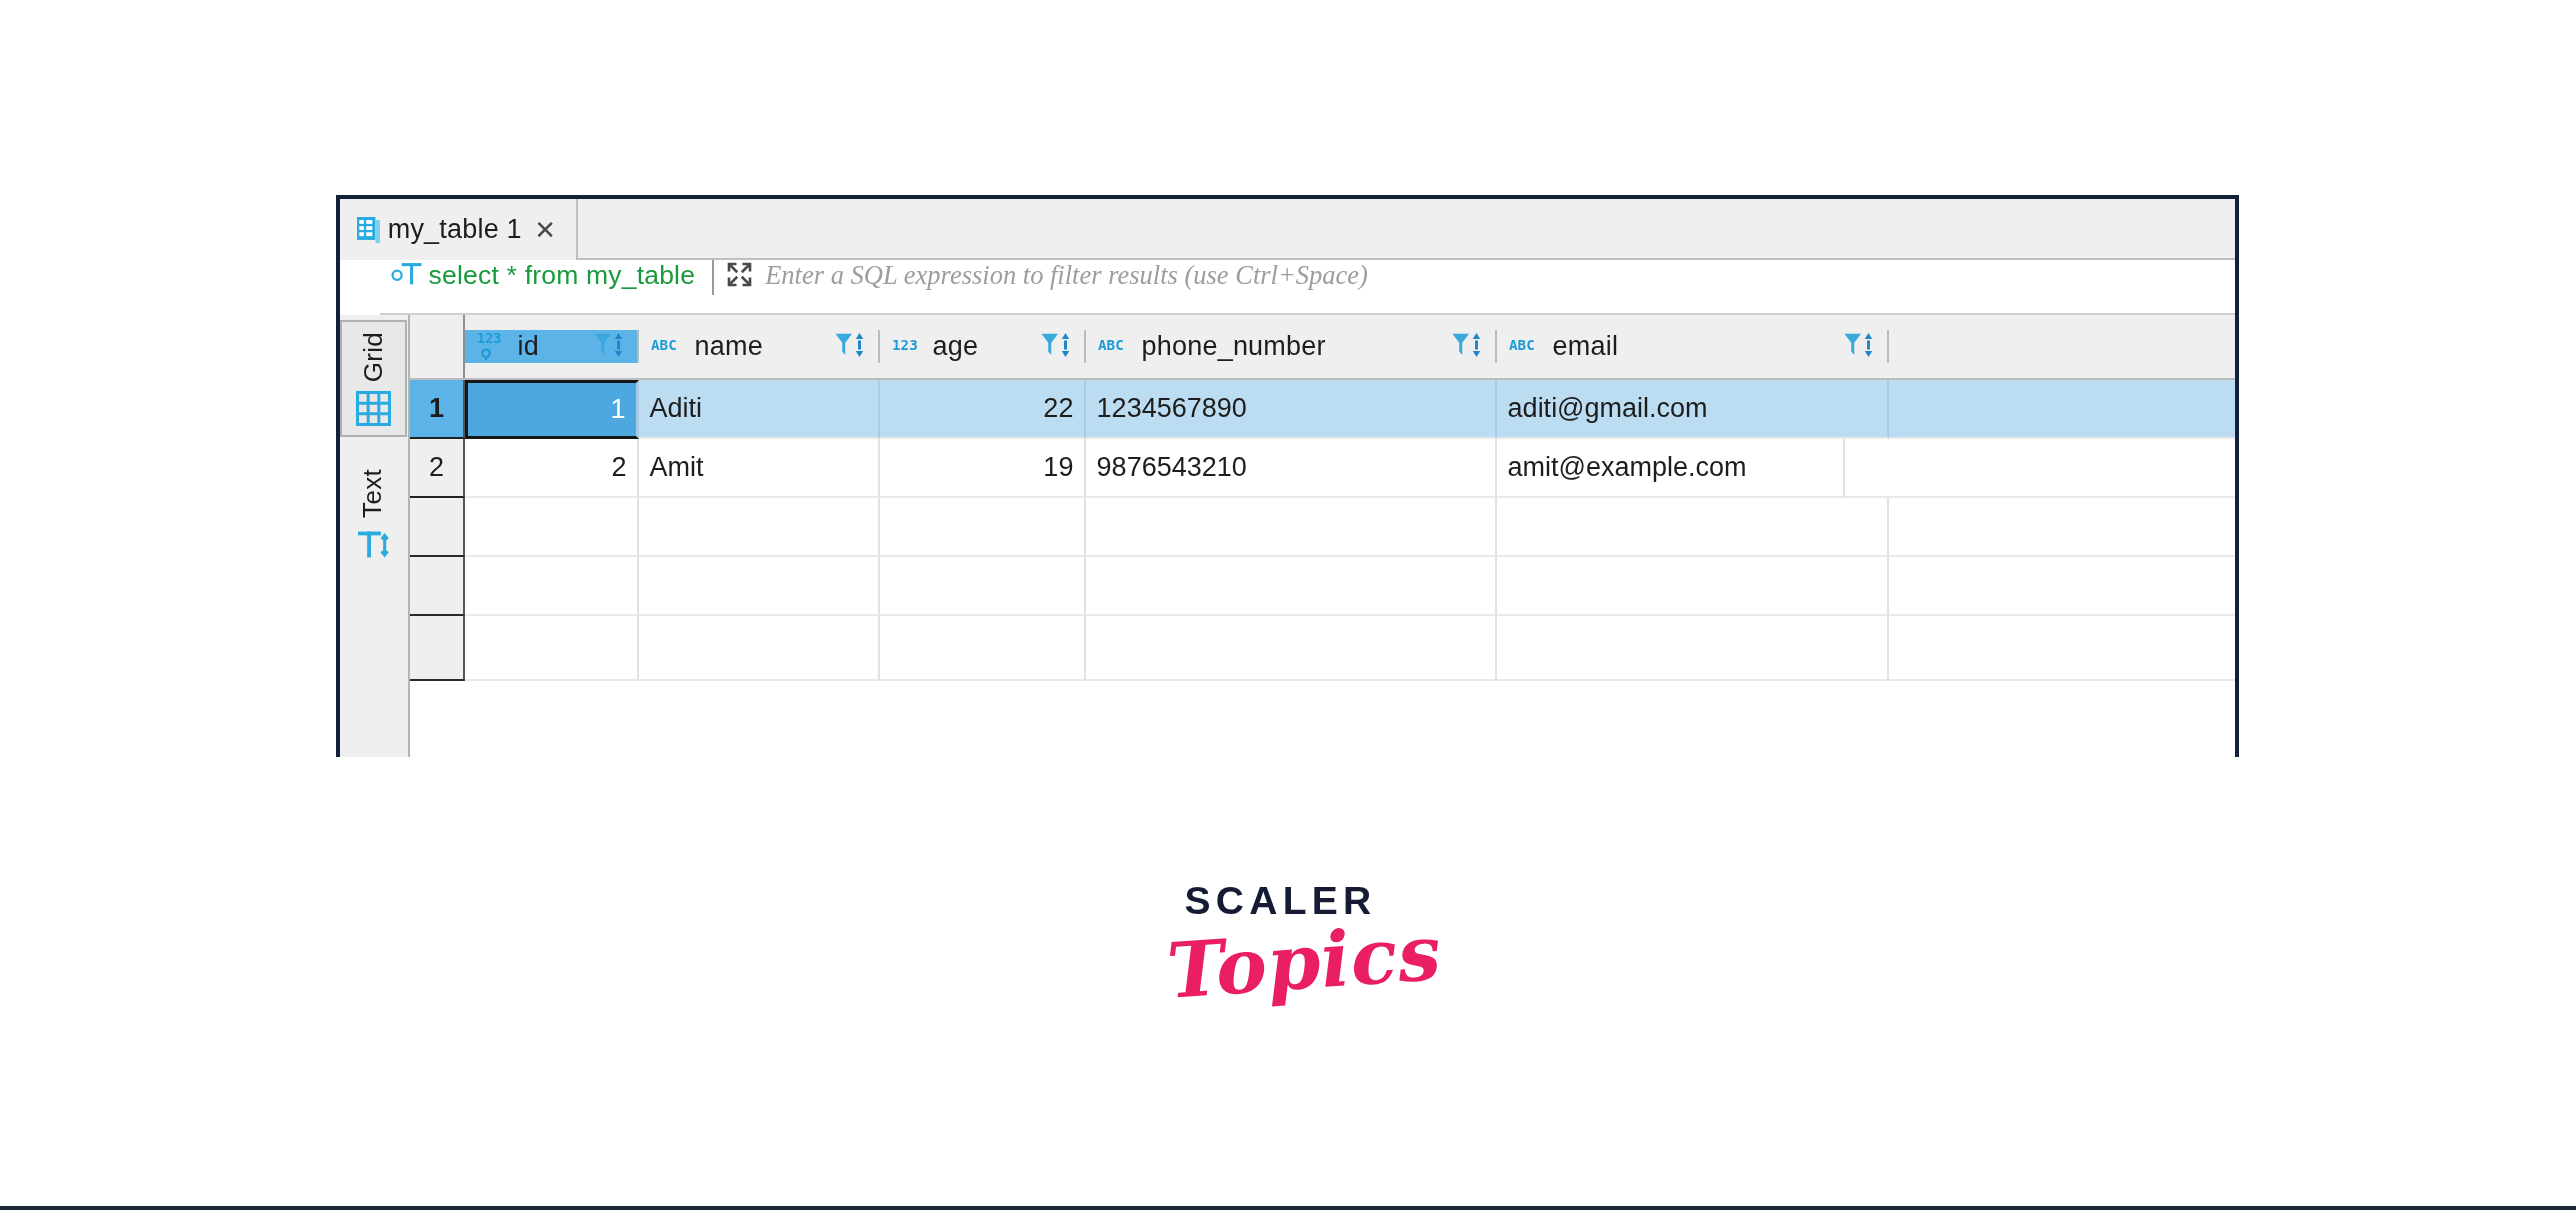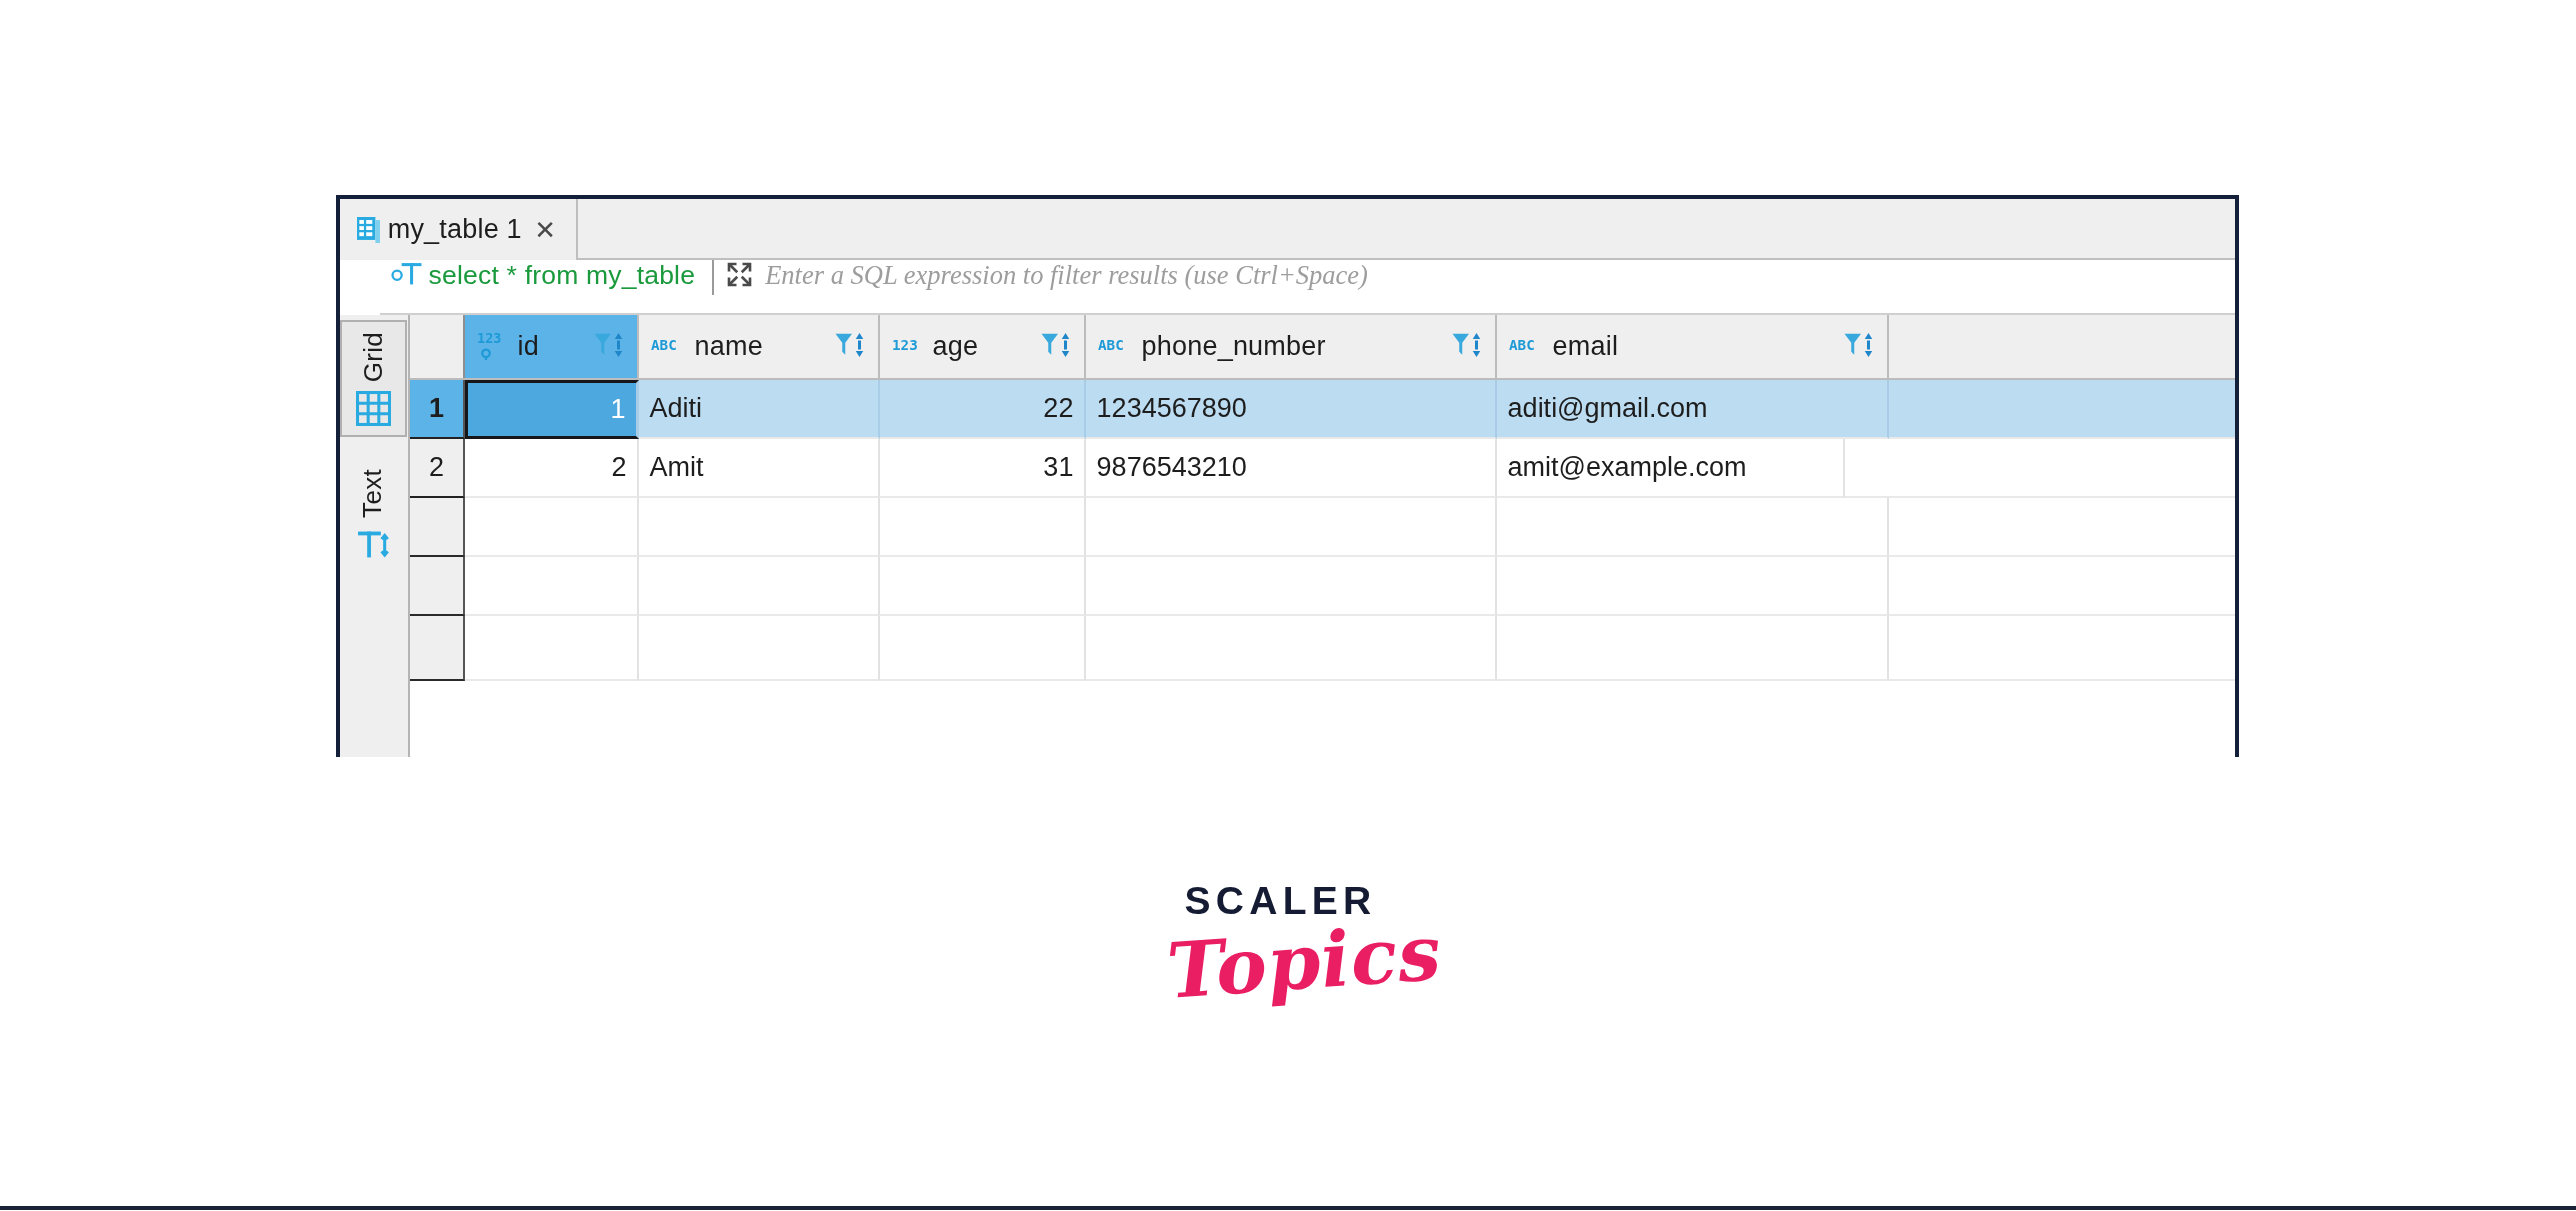--- a/index.html
+++ b/index.html
@@ -342,21 +342,21 @@
             </svg>
           </span>
         </div>
 
       </div>
 
       <div class="grid-wrap">
 
         <div class="grid-header">
           <div class="gutter-head"></div>
-          <div id="header-cols" style="display:flex;flex:1;min-width:0;">
+          <div id="header-cols" style="display:flex;flex:1;min-width:0;align-items:center;">
               <div class="col-head selected" style="width: 174px; flex: 0 0 auto;">
                 <span class="type-icon"><svg viewBox="0 0 44 40" width="33" height="30">
                     <text x="0" y="17" font-family="DejaVu Sans Mono, monospace" font-size="18" font-weight="bold" fill="#1e9bd7">123</text>
                     <circle cx="12" cy="31" r="5" fill="none" stroke="#1e9bd7" stroke-width="3"></circle>
                     <path d="M12 36 L12 40" stroke="#1e9bd7" stroke-width="3"></path>
                   </svg></span>
                 <span class="col-name">id</span>
                 <span class="sort-icon"><svg viewBox="0 0 44 40" width="33" height="30">
                     <path d="M2 5 L24 5 L15 17 L15 33 L11 29 L11 17 Z" fill="#39a9dd"></path>
                     <path d="M34 4 L39 12 L29 12 Z" fill="#1e86c9"></path>
@@ -423,21 +423,21 @@
               <div class="cell" style="width: 241px; flex: 0 0 auto;">Aditi</div>
               <div class="cell num" style="width: 206px; flex: 0 0 auto;">22</div>
               <div class="cell" style="width: 411px; flex: 0 0 auto;">1234567890</div>
               <div class="cell" style="width: 392px; flex: 0 0 auto;">aditi@gmail.com</div>
               <div class="cell filler"></div>
             </div>
             <div class="grid-row">
               <div class="gutter">2</div>
               <div class="cell num" style="width: 174px; flex: 0 0 auto;">2</div>
               <div class="cell" style="width: 241px; flex: 0 0 auto;">Amit</div>
-              <div class="cell num" style="width: 206px; flex: 0 0 auto;">31</div>
+              <div class="cell num" style="width: 206px; flex: 0 0 auto;">19</div>
               <div class="cell" style="width: 411px; flex: 0 0 auto;">9876543210</div>
               <div class="cell" style="width: 348px; flex: 0 0 auto;">amit@example.com</div>
               <div class="cell filler"></div>
             </div>
             <div class="grid-row empty">
               <div class="gutter"></div>
               <div class="cell" style="width: 174px; flex: 0 0 auto;"></div>
               <div class="cell" style="width: 241px; flex: 0 0 auto;"></div>
               <div class="cell" style="width: 206px; flex: 0 0 auto;"></div>
               <div class="cell" style="width: 411px; flex: 0 0 auto;"></div>

